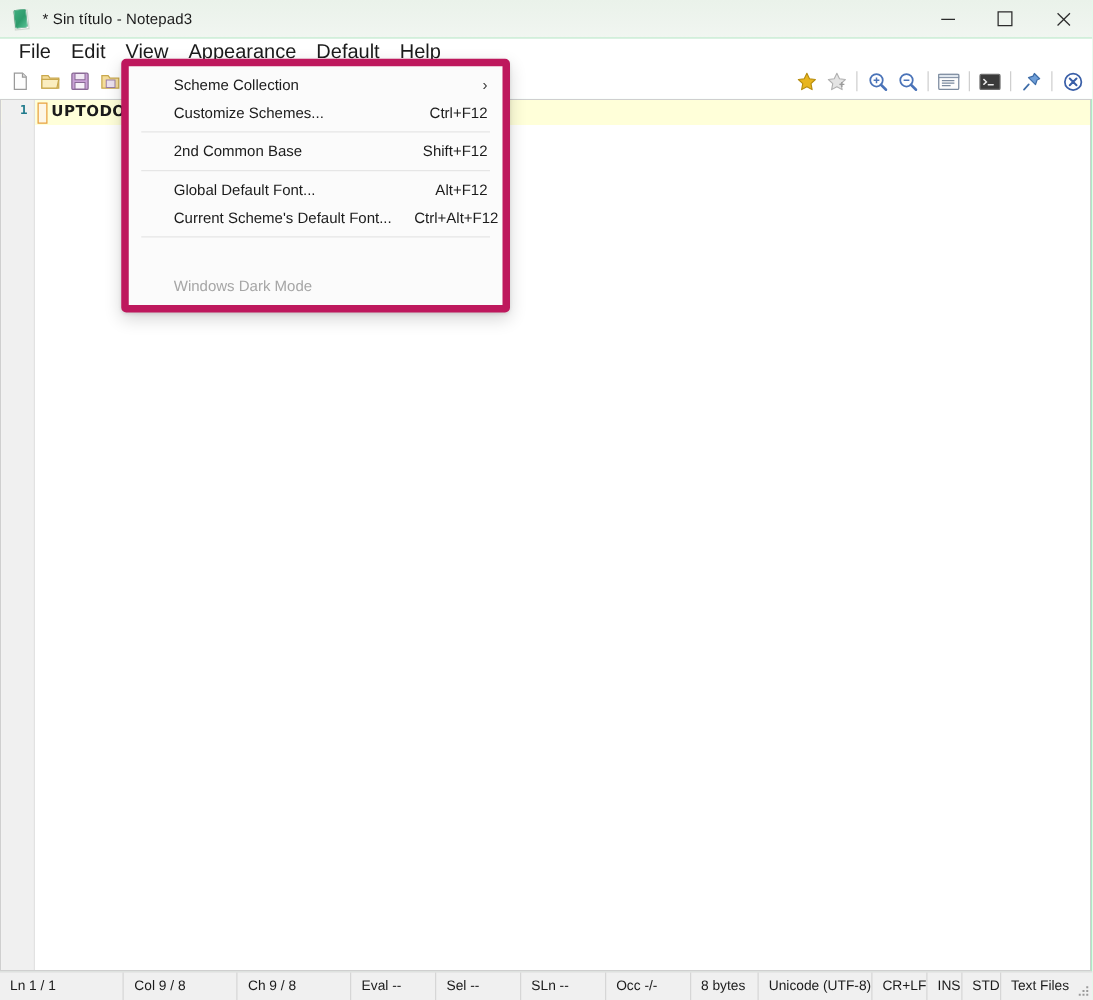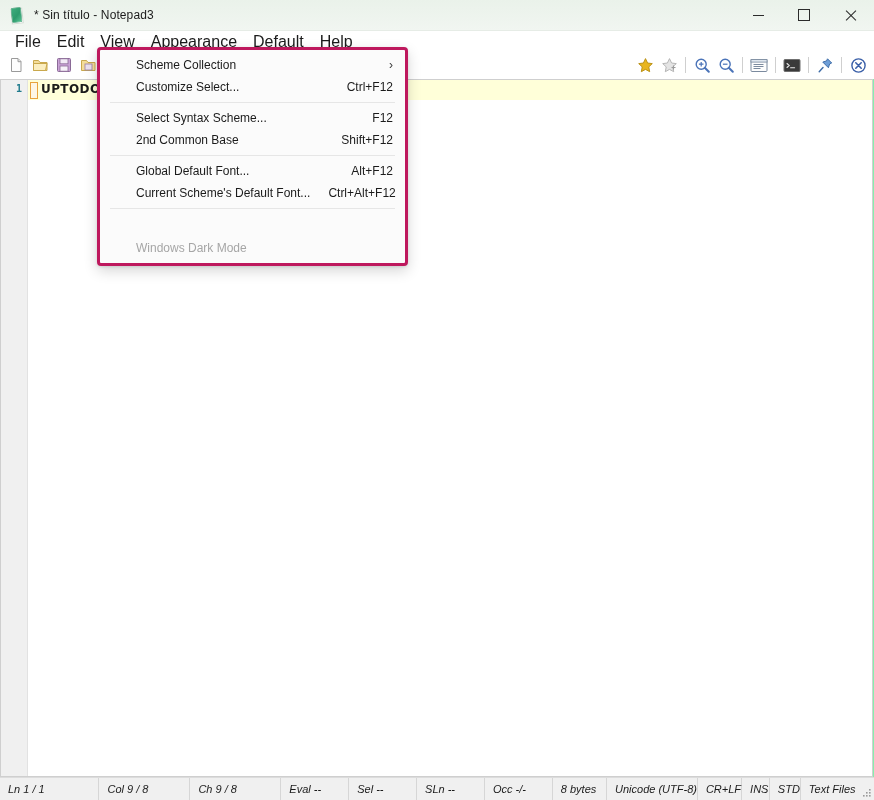--- a/index.html
+++ b/index.html
@@ -151,42 +151,42 @@
     white-space: nowrap;
   }
 
   
   .statusbar {
     height: 22px;
     background: #f0f0f0;
     border-top: 1px solid #dcdcdc;
     display: flex; align-items: stretch;
     flex: 0 0 auto;
-    font-size: 11px; color: #1b1b1b; font-style: italic;
+    font-size: 11px; color: #1b1b1b;
   }
   .sb-cell {
     display: flex; align-items: center;
     padding-left: 8px;
     border-right: 1px solid #d6d6d6;
     white-space: nowrap;
     box-sizing: border-box;
   }
   .sb-grip {
     width: 14px; display: flex; align-items: flex-end; justify-content: flex-end;
     padding: 0 2px 2px 0; border-right: none;
   }
   .sb-grip svg { display:block; }
 
   
   .dropdown {
     position: absolute;
     left: 97px; top: 47px;
     width: 311px;
     background: #fbfbfb;
-    border: 3px solid #be185d;
+    border: 6px solid #be185d;
     border-radius: 4px;
     box-shadow: 0 5px 14px rgba(0,0,0,0.16), 0 1px 3px rgba(0,0,0,0.10);
     padding: 4px 0 4px 0;
     z-index: 50;
     box-sizing: border-box;
   }
   .dd-item {
     height: 22px;
     display: flex; align-items: center;
     padding: 0 12px 0 36px;
@@ -379,30 +379,26 @@
   </div>
 
   <div class="dropdown">
 
     <div class="dd-item">
       <span class="dd-label">Scheme Collection</span>
       <span class="dd-sub">›</span>
     </div>
 
     <div class="dd-item">
-      <span class="dd-label">Customize Select...</span>
+      <span class="dd-label">Customize Schemes...</span>
       <span class="dd-accel">Ctrl+F12</span>
     </div>
 
     <div class="dd-sep"></div>
 
-    <div class="dd-item">
-      <span class="dd-label">Select Syntax Scheme...</span>
-      <span class="dd-accel">F12</span>
-    </div>
 
     <div class="dd-item">
       <span class="dd-label">2nd Common Base</span>
       <span class="dd-accel">Shift+F12</span>
     </div>
 
     <div class="dd-sep"></div>
 
     <div class="dd-item">
       <span class="dd-label">Global Default Font...</span>

